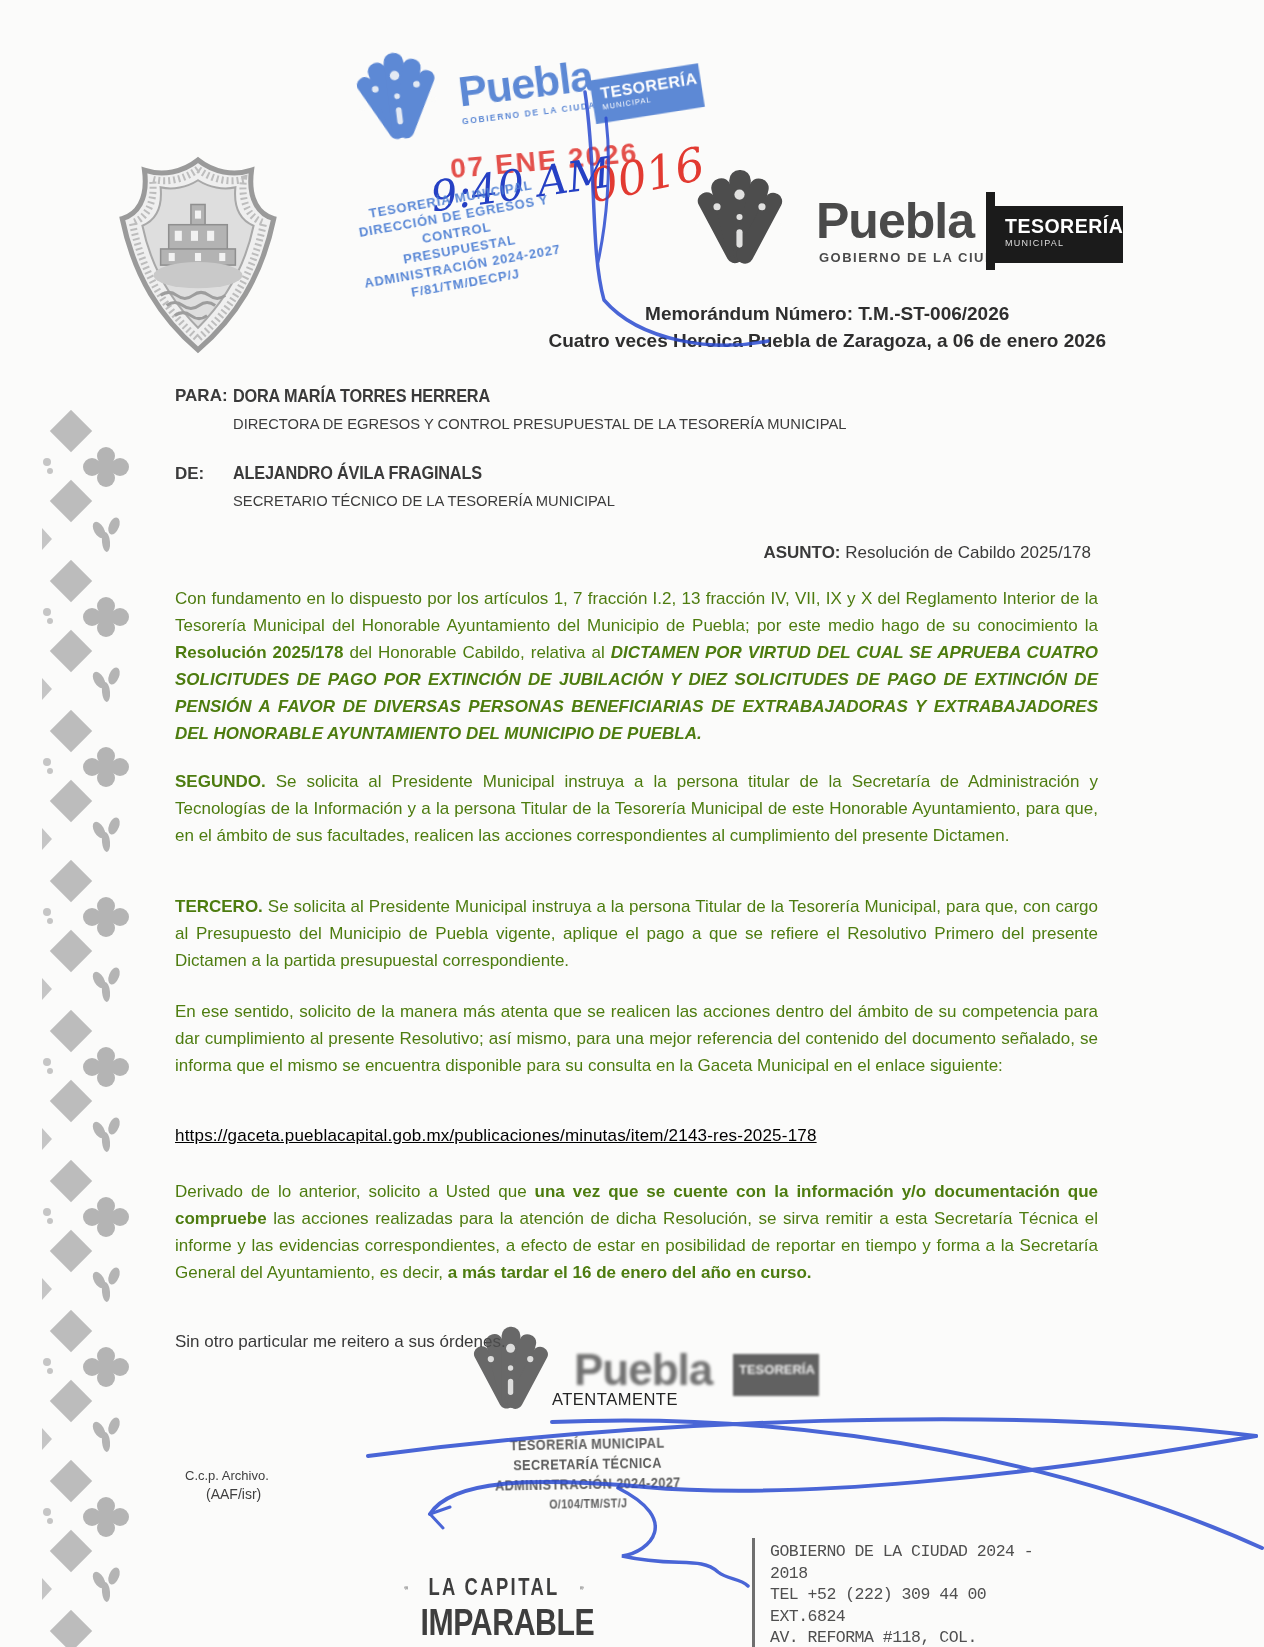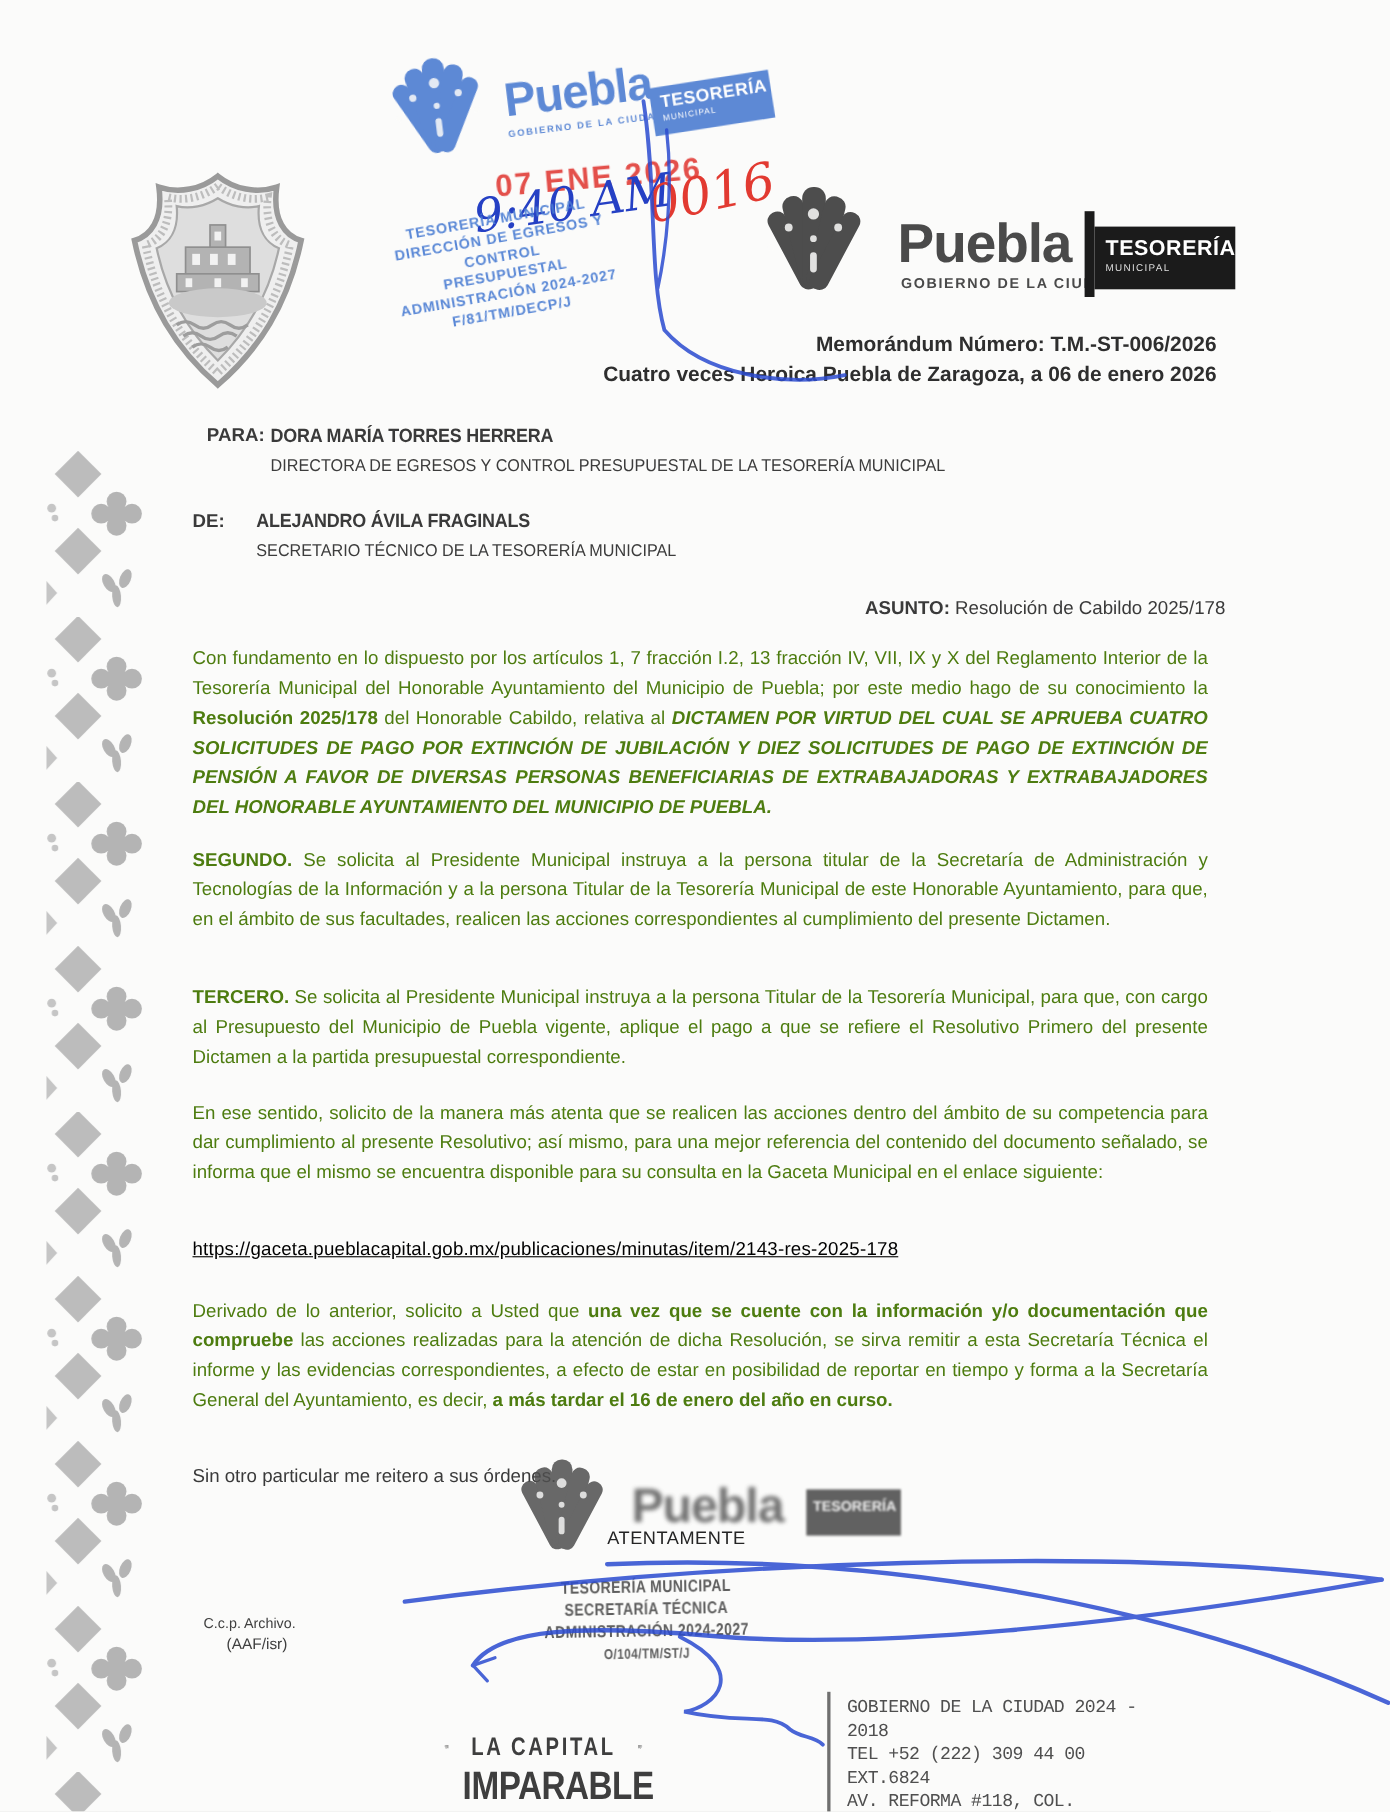--- a/index.html
+++ b/index.html
@@ -25,21 +25,21 @@
   .entry-stamp{filter:blur(.4px);opacity:.9;}
   .office-stamp{transform:rotate(-10deg);text-align:center;color:#4c7ed3;font-weight:bold;
                 font-size:13px;line-height:17px;letter-spacing:.8px;filter:blur(.3px);opacity:.92;}
   .hand{font-family:"DejaVu Serif",serif;font-style:italic;}
 
   .sig-smudge{filter:blur(.5px);opacity:.85;}
   .sig-stamp-text{width:250px;text-align:center;color:#5e5e5e;font-weight:bold;
                   transform:rotate(-1deg) scaleX(.82);transform-origin:center top;
                   filter:blur(.3px);font-size:15.5px;line-height:20px;letter-spacing:.5px;}
 
-  .memo-head{position:absolute;right:158px;top:300px;text-align:right;font-size:19px;
+  .memo-head{position:absolute;right:158px;top:300px;text-align:center;font-size:19px;
              line-height:27px;font-weight:bold;color:#2e2e2e;}
 
   .recip-label{font-weight:bold;font-size:17px;}
   .recip-name{font-weight:bold;font-size:17.5px;letter-spacing:-.2px;display:inline-block;
               transform:scaleX(.93);transform-origin:0 50%;white-space:nowrap;}
   .recip-title{font-size:15.5px;display:inline-block;transform:scaleX(.95);
                transform-origin:0 50%;white-space:nowrap;color:#3c3c3c;}
 
   .doc-link{color:#000000;text-decoration:underline;letter-spacing:.2px;}
 
@@ -192,40 +192,40 @@
       <div style="font-size:19.5px;font-weight:bold;letter-spacing:.5px;">TESORERÍA</div>
       <div style="font-size:9px;letter-spacing:1.2px;color:#dedede;">MUNICIPAL</div>
     </div>
   </div>
 
   <div class="memo-head">
     <div>Memorándum Número: T.M.-ST-006/2026</div>
     <div>Cuatro veces Heroica Puebla de Zaragoza, a 06 de enero 2026</div>
   </div>
 
-  <div class="abs" style="left:188px;top:386px;">
+  <div class="abs" style="left:175px;top:386px;">
     <div style="display:flex;">
       <span class="recip-label" style="width:58px;">PARA:</span>
       <span class="recip-name">DORA MARÍA TORRES HERRERA</span>
     </div>
     <div style="margin:8px 0 0 58px;">
       <span class="recip-title">DIRECTORA DE EGRESOS Y CONTROL PRESUPUESTAL DE LA TESORERÍA MUNICIPAL</span>
     </div>
   </div>
   <div class="abs" style="left:175px;top:463px;">
     <div style="display:flex;align-items:flex-end;">
       <span class="recip-label" style="width:58px;">DE:</span>
       <span class="recip-name">ALEJANDRO ÁVILA FRAGINALS</span>
     </div>
     <div style="margin:8px 0 0 58px;">
       <span class="recip-title">SECRETARIO TÉCNICO DE LA TESORERÍA MUNICIPAL</span>
     </div>
   </div>
 
-  <div class="abs" style="right:150px;top:543px;font-size:17px;">
+  <div class="abs" style="right:173px;top:543px;font-size:17px;">
     <span class="b">ASUNTO:</span><span> Resolución de Cabildo 2025/178</span>
   </div>
 
   <p class="para" style="top:585px;"><span>Con fundamento en lo dispuesto por los artículos 1, 7 fracción I.2, 13 fracción IV, VII, IX y X del Reglamento Interior de la Tesorería Municipal del Honorable Ayuntamiento del Municipio de Puebla; por este medio hago de su conocimiento la </span><span class="b">Resolución 2025/178</span><span> del Honorable Cabildo, relativa al </span><span class="bi">DICTAMEN POR VIRTUD DEL CUAL SE APRUEBA CUATRO SOLICITUDES DE PAGO POR EXTINCIÓN DE JUBILACIÓN Y DIEZ SOLICITUDES DE PAGO DE EXTINCIÓN DE PENSIÓN A FAVOR DE DIVERSAS PERSONAS BENEFICIARIAS DE EXTRABAJADORAS Y EXTRABAJADORES DEL HONORABLE AYUNTAMIENTO DEL MUNICIPIO DE PUEBLA.</span></p>
 
   <p class="para i" style="top:768px;"><span class="b">SEGUNDO.</span><span> Se solicita al Presidente Municipal instruya a la persona titular de la Secretaría de Administración y Tecnologías de la Información y a la persona Titular de la Tesorería Municipal de este Honorable Ayuntamiento, para que, en el ámbito de sus facultades, realicen las acciones correspondientes al cumplimiento del presente Dictamen.</span></p>
 
   <p class="para i" style="top:893px;"><span class="b">TERCERO.</span><span> Se solicita al Presidente Municipal instruya a la persona Titular de la Tesorería Municipal, para que, con cargo al Presupuesto del Municipio de Puebla vigente, aplique el pago a que se refiere el Resolutivo Primero del presente Dictamen a la partida presupuestal correspondiente.</span></p>
 
   <p class="para" style="top:998px;"><span>En ese sentido, solicito de la manera más atenta que se realicen las acciones dentro del ámbito de su competencia para dar cumplimiento al presente Resolutivo; así mismo, para una mejor referencia del contenido del documento señalado, se informa que el mismo se encuentra disponible para su consulta en la Gaceta Municipal en el enlace siguiente:</span></p>

